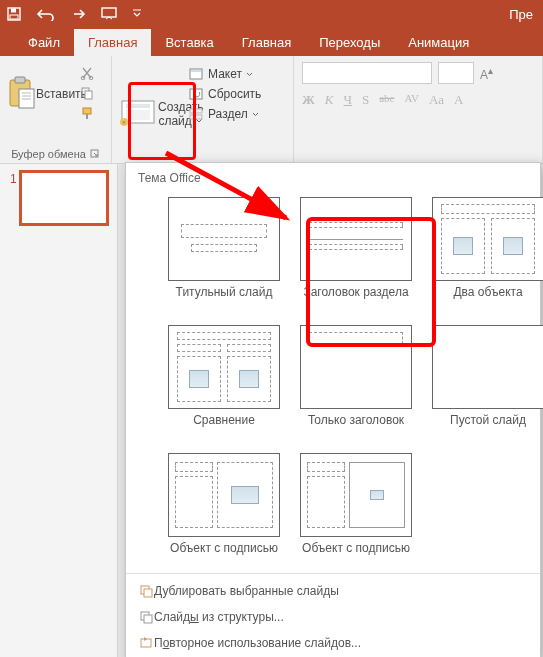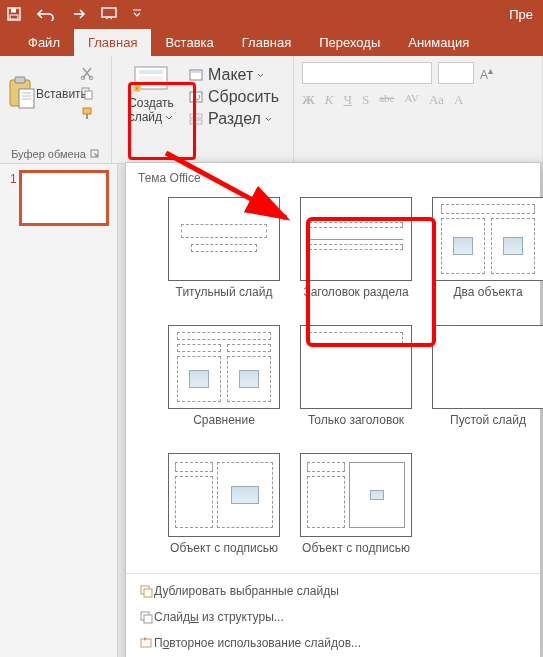--- a/index.html
+++ b/index.html
@@ -22,25 +22,25 @@
 .group-label { font-size: 11px; color: #666; text-align: center; margin-top: auto; padding-bottom: 1px;}
 .clipboard-group { width: 112px; }
 .paste-block { display: flex; gap: 4px;}
 .paste-main { width: 66px; display:flex; align-items:center; padding-top:4px;}
 .paste-icon { width:34px; height:34px; display:flex; align-items:center; justify-content:center;}
 .paste-caption{ font-size:12px; color:#444; margin-top:2px;}
 .mini-btn { width:22px; height:18px; display:flex; align-items:center; justify-content:center; color:#888;}
 .mini-col { display:flex; flex-direction:column; gap:2px; padding-top:4px;}
 
 .slides-group { width: 182px; flex-direction: row; position: relative;}
-.newslide-block { width: 66px; display:flex; flex-direction:column; align-items:center; padding-top:4px; cursor:pointer;}
+.newslide-block { width: 66px; display:flex; flex-direction:row; align-items:center; padding-top:4px; cursor:pointer;}
 .newslide-icon { width:40px; height:30px;}
 .newslide-caption { font-size:12px; color:#444; text-align:center; line-height:14px; margin-top:2px;}
 .slides-right { display:flex; flex-direction:column; gap:4px; padding:6px 0 0 4px;}
-.smallcmd { display:flex; align-items:center; gap:4px; font-size:16px; color:#444; cursor:pointer;}
+.smallcmd { display:flex; align-items:center; gap:4px; font-size:12px; color:#444; cursor:pointer;}
 .smallcmd .glyph { width:16px; height:16px; display:inline-flex; align-items:center; justify-content:center;}
 
 .font-group { flex: 1; padding: 6px 8px; color:#888;}
 .font-row { display:flex; gap:6px; align-items:center; font-size:12px;}
 .font-combo { border:1px solid #ccc; background:#fff; height:22px; display:flex; align-items:center; padding:0 6px; color:#bbb;}
 .font-btns { display:flex; gap:10px; margin-top:8px; font-size:13px; color:#bbb;}
 .font-btns span { font-family: "Times New Roman", serif; }
 
 
 .hl-newslide { position:absolute; left:128px; top:82px; width:68px; height:78px; border:3px solid #FF0000; border-radius:4px; pointer-events:none; z-index:50;}

